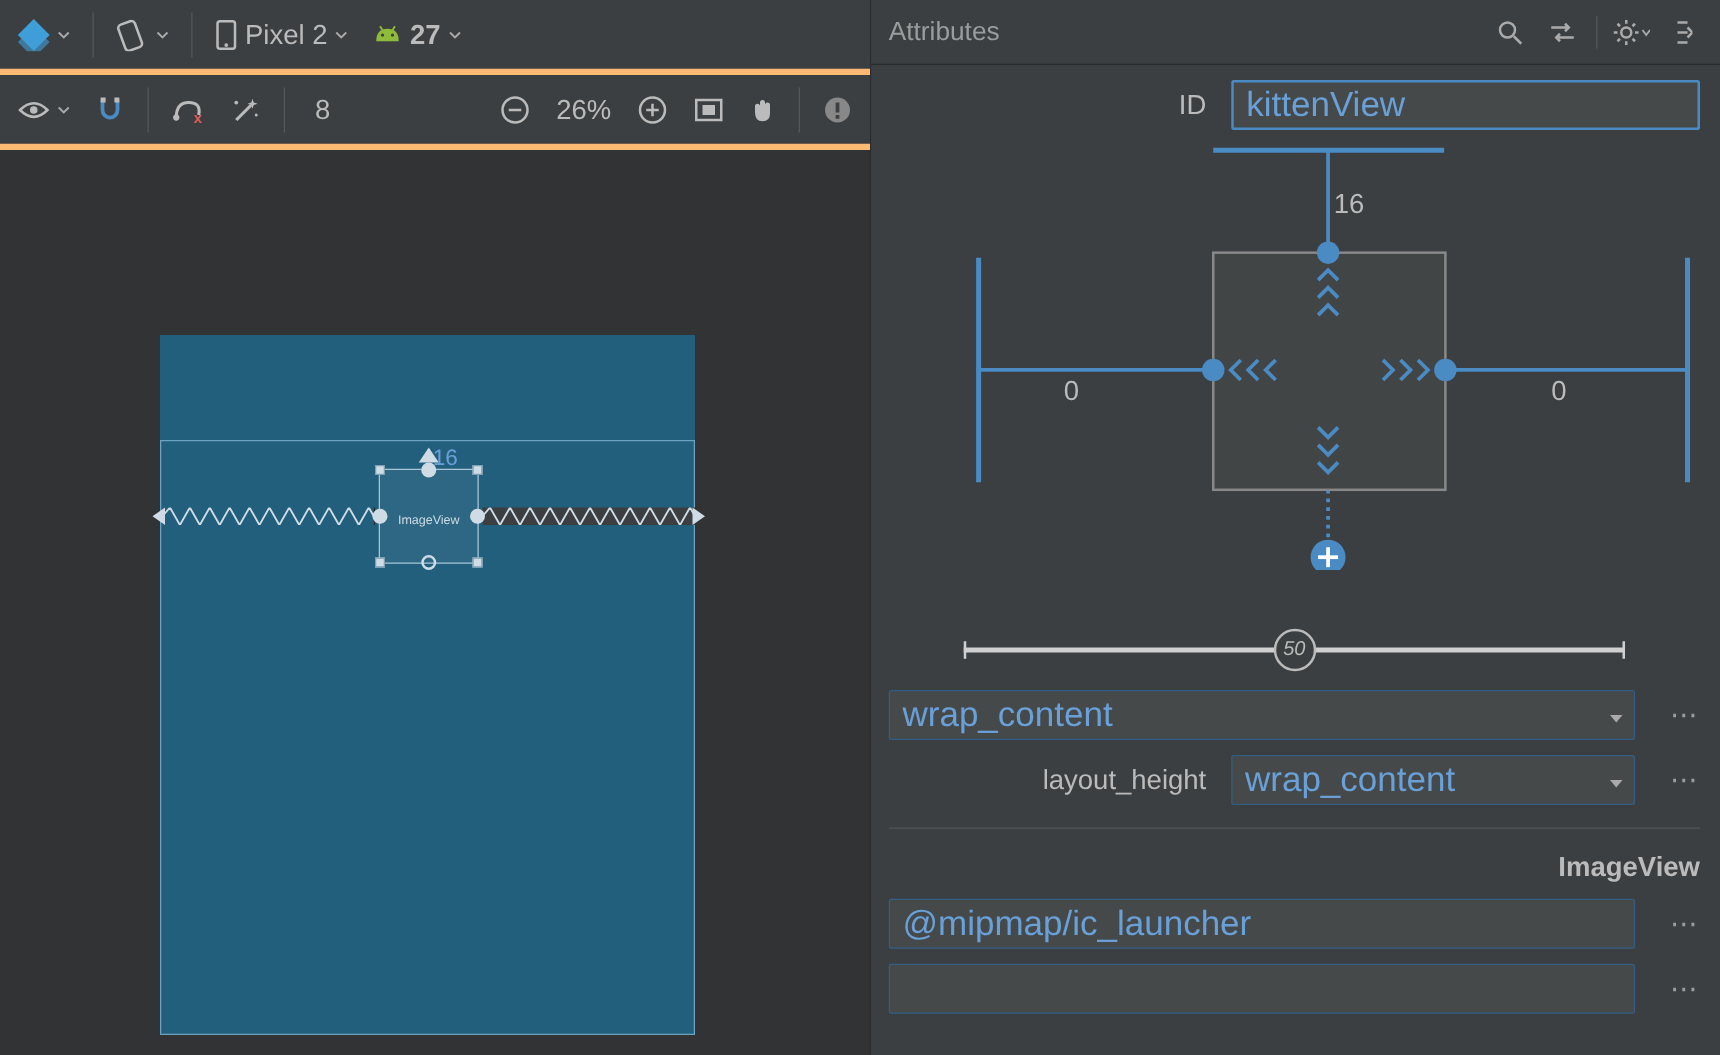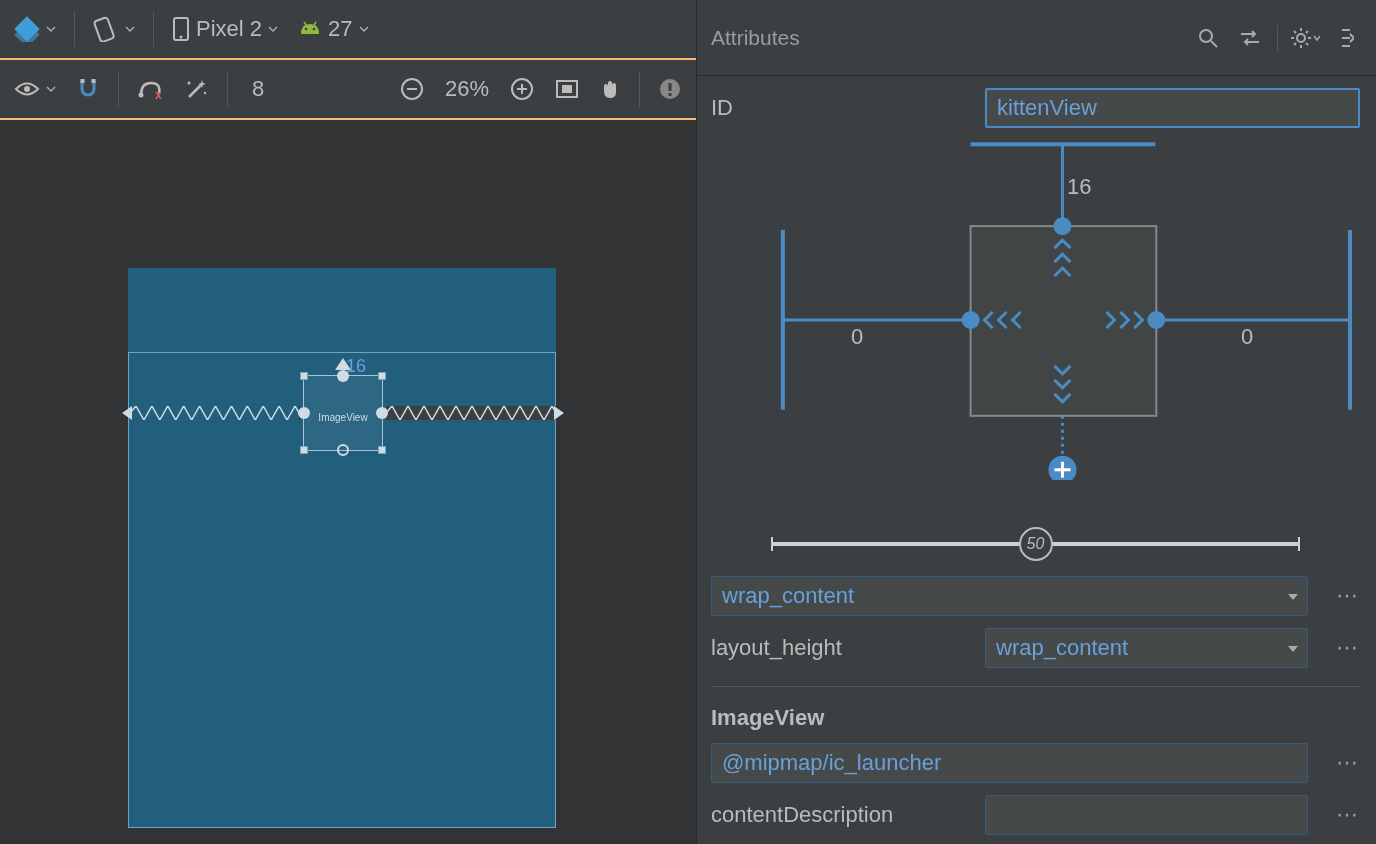--- a/index.html
+++ b/index.html
@@ -29,36 +29,36 @@
   }
   
   .left{
     width:697px;flex:none;
     display:flex;flex-direction:column;
     border-right:1px solid #2b2b2b;
   }
   .tb{
     height:60px;flex:none;
     display:flex;align-items:center;
-    border-bottom:2px solid #fdba74;
+    border-bottom:5px solid #fdba74;
     padding:0 6px;gap:4px;
     background:var(--bg);
   }
   .tb-item{
     display:flex;align-items:center;
     height:40px;padding:0 8px;gap:6px;
     color:var(--fg);font-size:22px;
     cursor:default;
   }
   .tb-item svg{display:block;}
   .chev-down{width:10px;height:10px;display:inline-block;}
   .chev-down svg{width:10px;height:10px;}
   .sep{width:1px;height:36px;background:var(--line);margin:0 6px;}
   .tb-num{font-size:22px;color:var(--fg);padding:0 6px;}
-  .tb-row1 .api{color:var(--fg);}
+  .tb-row1 .api{color:var(--fg);font-weight:bold;}
   
   .canvas-wrap{
     flex:1;position:relative;
     background:var(--bg-dark);
     overflow:hidden;
   }
   .device{
     position:absolute;
     left:128px;top:148px;
     width:428px;height:560px;
@@ -103,33 +103,33 @@
   .zig-end.l{left:-182px;border-top:7px solid transparent;border-bottom:7px solid transparent;border-right:10px solid #cfdce5;}
   .zig-end.r{right:-182px;border-top:7px solid transparent;border-bottom:7px solid transparent;border-left:10px solid #cfdce5;}
 
   
   .right{
     flex:1;background:var(--bg);
     display:flex;flex-direction:column;
     font-size:21px;
   }
   .r-head{
-    height:76px;flex:none;display:flex;align-items:center;
+    height:52px;flex:none;display:flex;align-items:center;
     padding:4px 14px;gap:12px;color:var(--fg-dim);
     border-bottom:1px solid #2b2b2b;
   }
   .r-head .title{flex:1;}
-  .r-body{flex:1;overflow:hidden;padding:0 16px 0 14px;}
+  .r-body{flex:1;overflow:hidden;padding:0 16px 0 14px;text-align:right;}
   .prop-row{display:flex;align-items:center;margin:12px 0;gap:20px;}
   .prop-label{width:254px;flex:none;color:var(--fg);font-size:22px;}
   .field{
     flex:1;height:40px;background:var(--field-bg);
     border:1px solid #345d84;border-radius:2px;
     display:flex;align-items:center;padding:0 10px;
-    color:var(--blue-text);font-size:22px;
+    color:var(--blue-text);font-size:28px;
     position:relative;
   }
   .field.active{border:2px solid #4a8bc4;}
   .field .dd{position:absolute;right:8px;top:50%;transform:translateY(-50%);}
   .more-dots{color:var(--fg-dim);font-size:22px;padding-left:8px;cursor:default;letter-spacing:2px;}
   .section-h{font-weight:bold;color:var(--fg);font-size:22px;margin:18px 0 8px 0;}
   hr.sep-line{border:0;border-top:1px solid #555;margin:18px 0;}
   
   .cw-wrap{position:relative;width:100%;height:380px;margin-top:6px;}
   .cw-svg{position:absolute;left:0;top:0;width:100%;height:340px;}
@@ -429,20 +429,19 @@
     <hr class="sep-line">
 
     <div class="section-h">ImageView</div>
     <div class="prop-row">
       <div class="field">
         <span>@mipmap/ic_launcher</span>
       </div>
       <span class="more-dots">⋯</span>
     </div>
     <div class="prop-row">
-      <span class="prop-label">contentDescription</span>
       <div class="field">
         <span></span>
       </div>
       <span class="more-dots">⋯</span>
     </div>
   </div>
 </div>
 
 </body></html>

